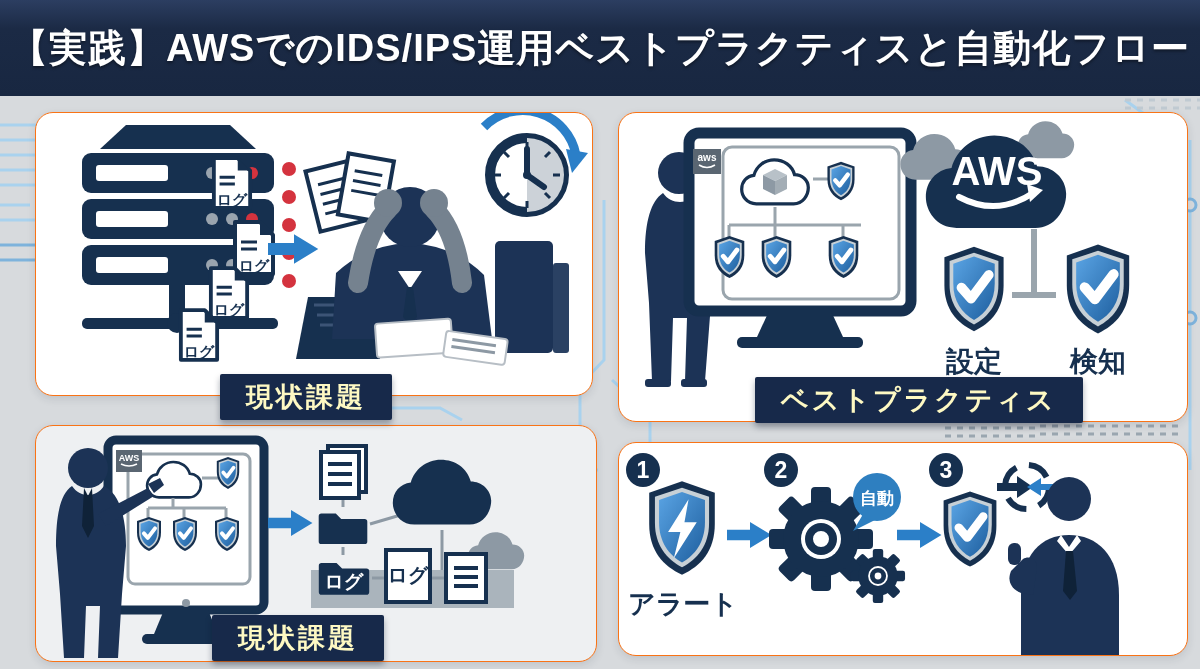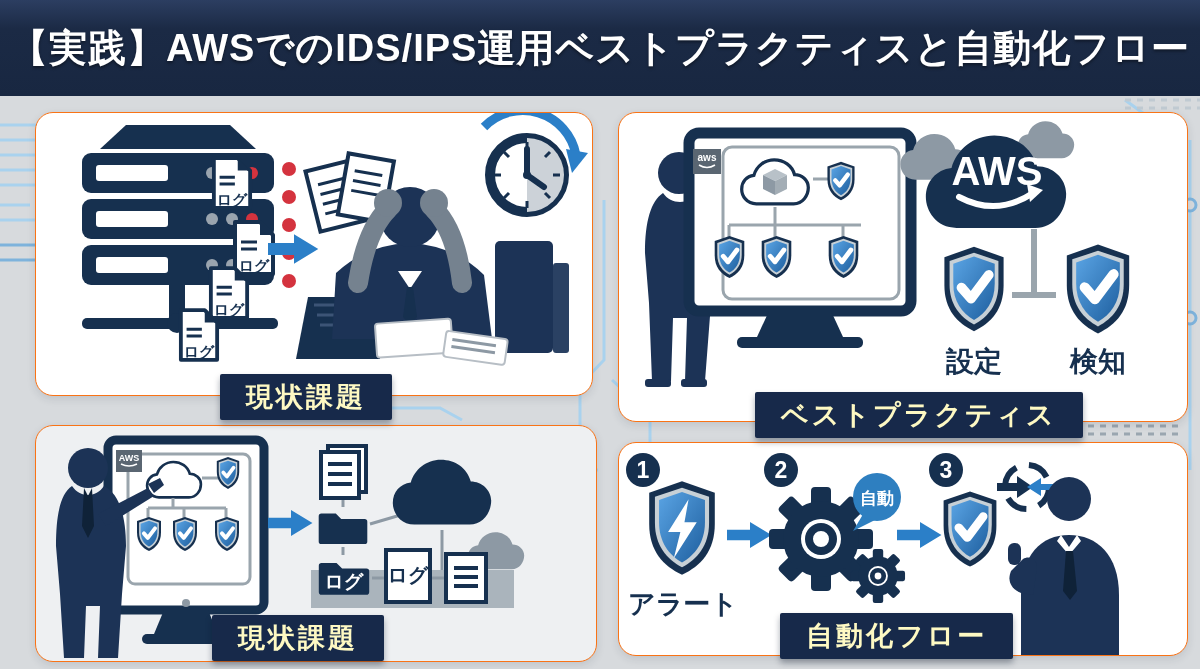--- a/index.html
+++ b/index.html
@@ -28,21 +28,21 @@
   #panel-tr{left:618px;top:112px;width:568px;height:308px;}
   #panel-bl{left:35px;top:425px;width:560px;height:235px;background:#eef0f2;}
   #panel-br{left:618px;top:442px;width:568px;height:212px;}
   .badge{
     position:absolute;z-index:5;background:#17294a;color:#fef9c3;
     font-size:27px;font-weight:bold;letter-spacing:3px;
     padding:5px 26px;border-radius:2px;white-space:nowrap;
     box-shadow:0 4px 6px rgba(10,20,40,.35);
   }
   #badge-tl{left:220px;top:374px;}
-  #badge-tr{left:755px;top:392px;}
+  #badge-tr{left:755px;top:377px;}
   #badge-bl{left:212px;top:615px;}
   #badge-br{left:780px;top:613px;}
   .t-navy{fill:#16304f;font-weight:bold;}
   .t-white{fill:#ffffff;font-weight:bold;}
 </style>
 </head>
 <body>
 
 <div class="stage">
 
@@ -399,15 +399,14 @@
         <path d="M447,108 h7 l4,40 -7,9 -7,-9 Z" fill="#0f2238"></path>
         <path d="M402,150 C392,146 388,138 392,128 L404,116 C410,112 418,116 418,124 L414,152 Z" fill="#1c3356"></path>
         <rect x="389" y="100" width="13" height="22" rx="6" fill="#1c3356"></rect>
       </g>
     </svg>
   </div>
 
   <div class="badge" id="badge-tl">現状課題</div>
   <div class="badge" id="badge-tr">ベストプラクティス</div>
   <div class="badge" id="badge-bl">現状課題</div>
-  <div class="badge" id="badge-br">自動化フロー</div>
 
 </div>
 
 </body></html>

